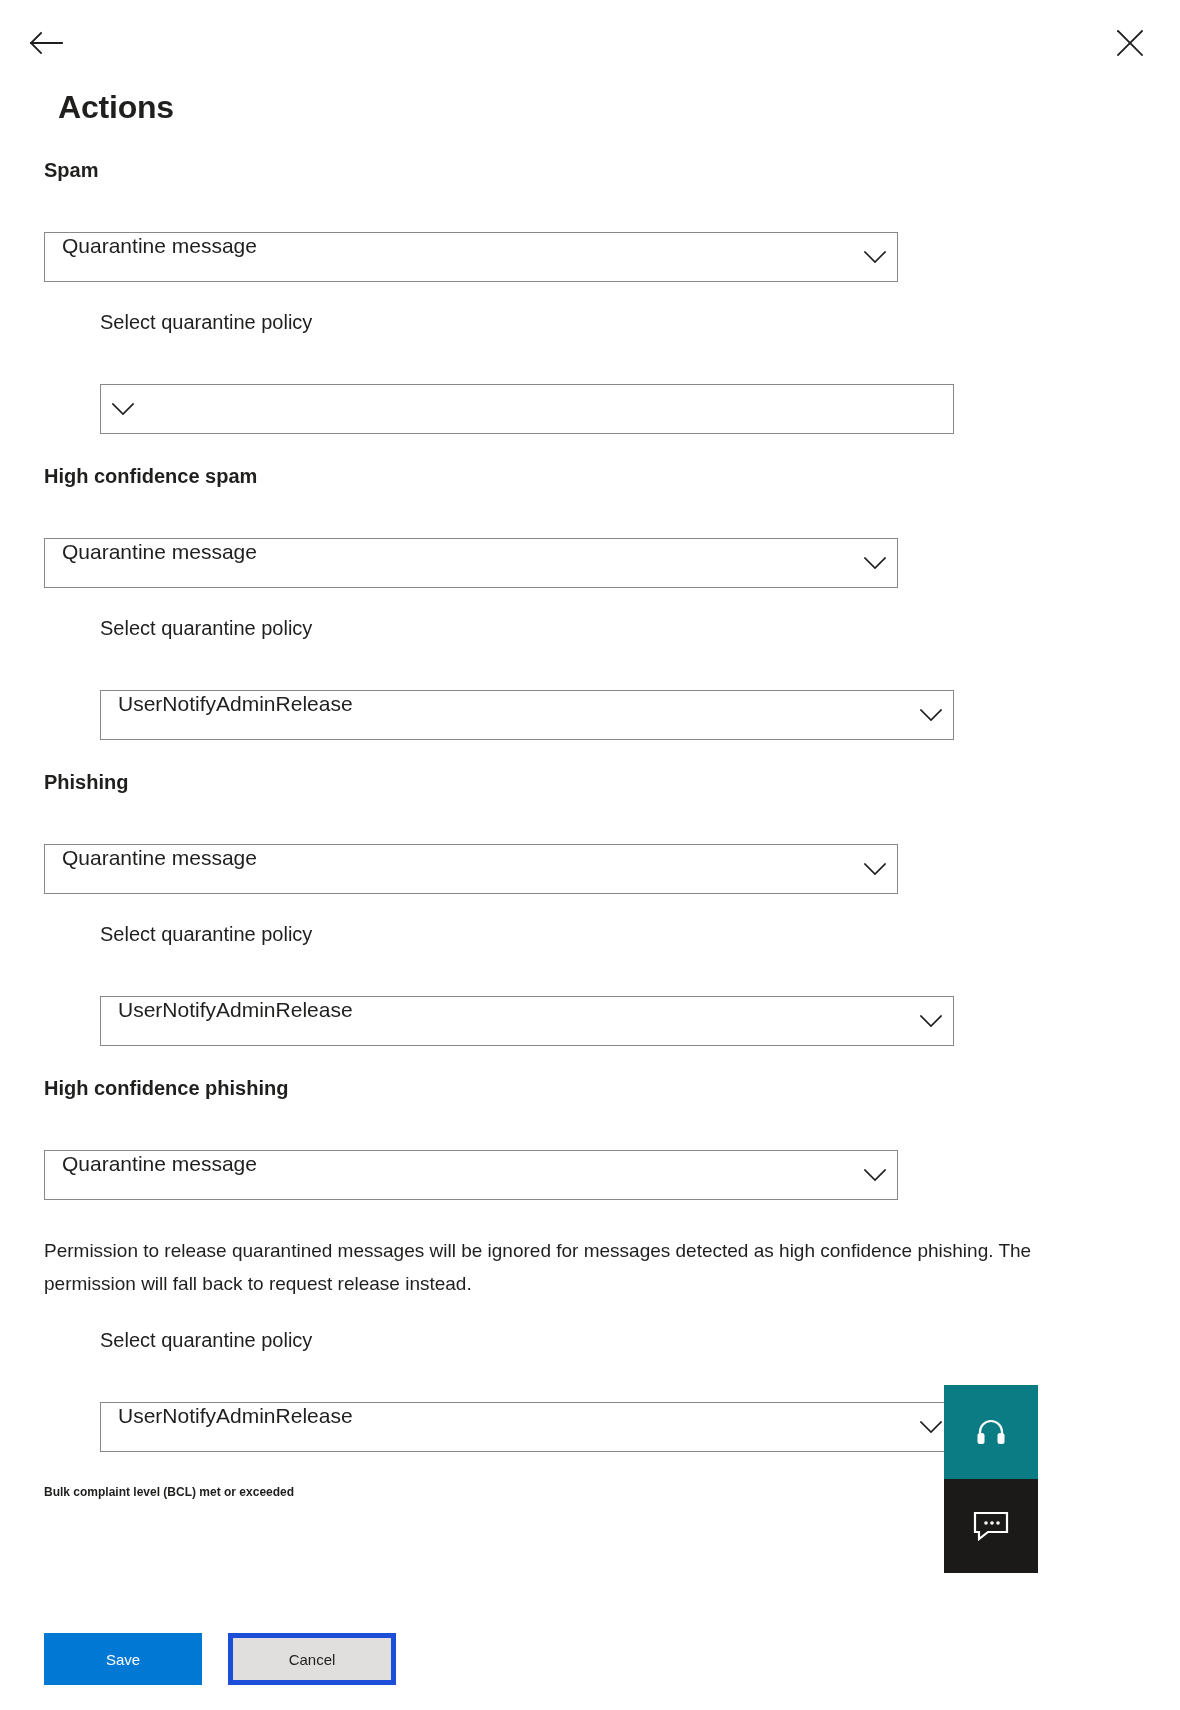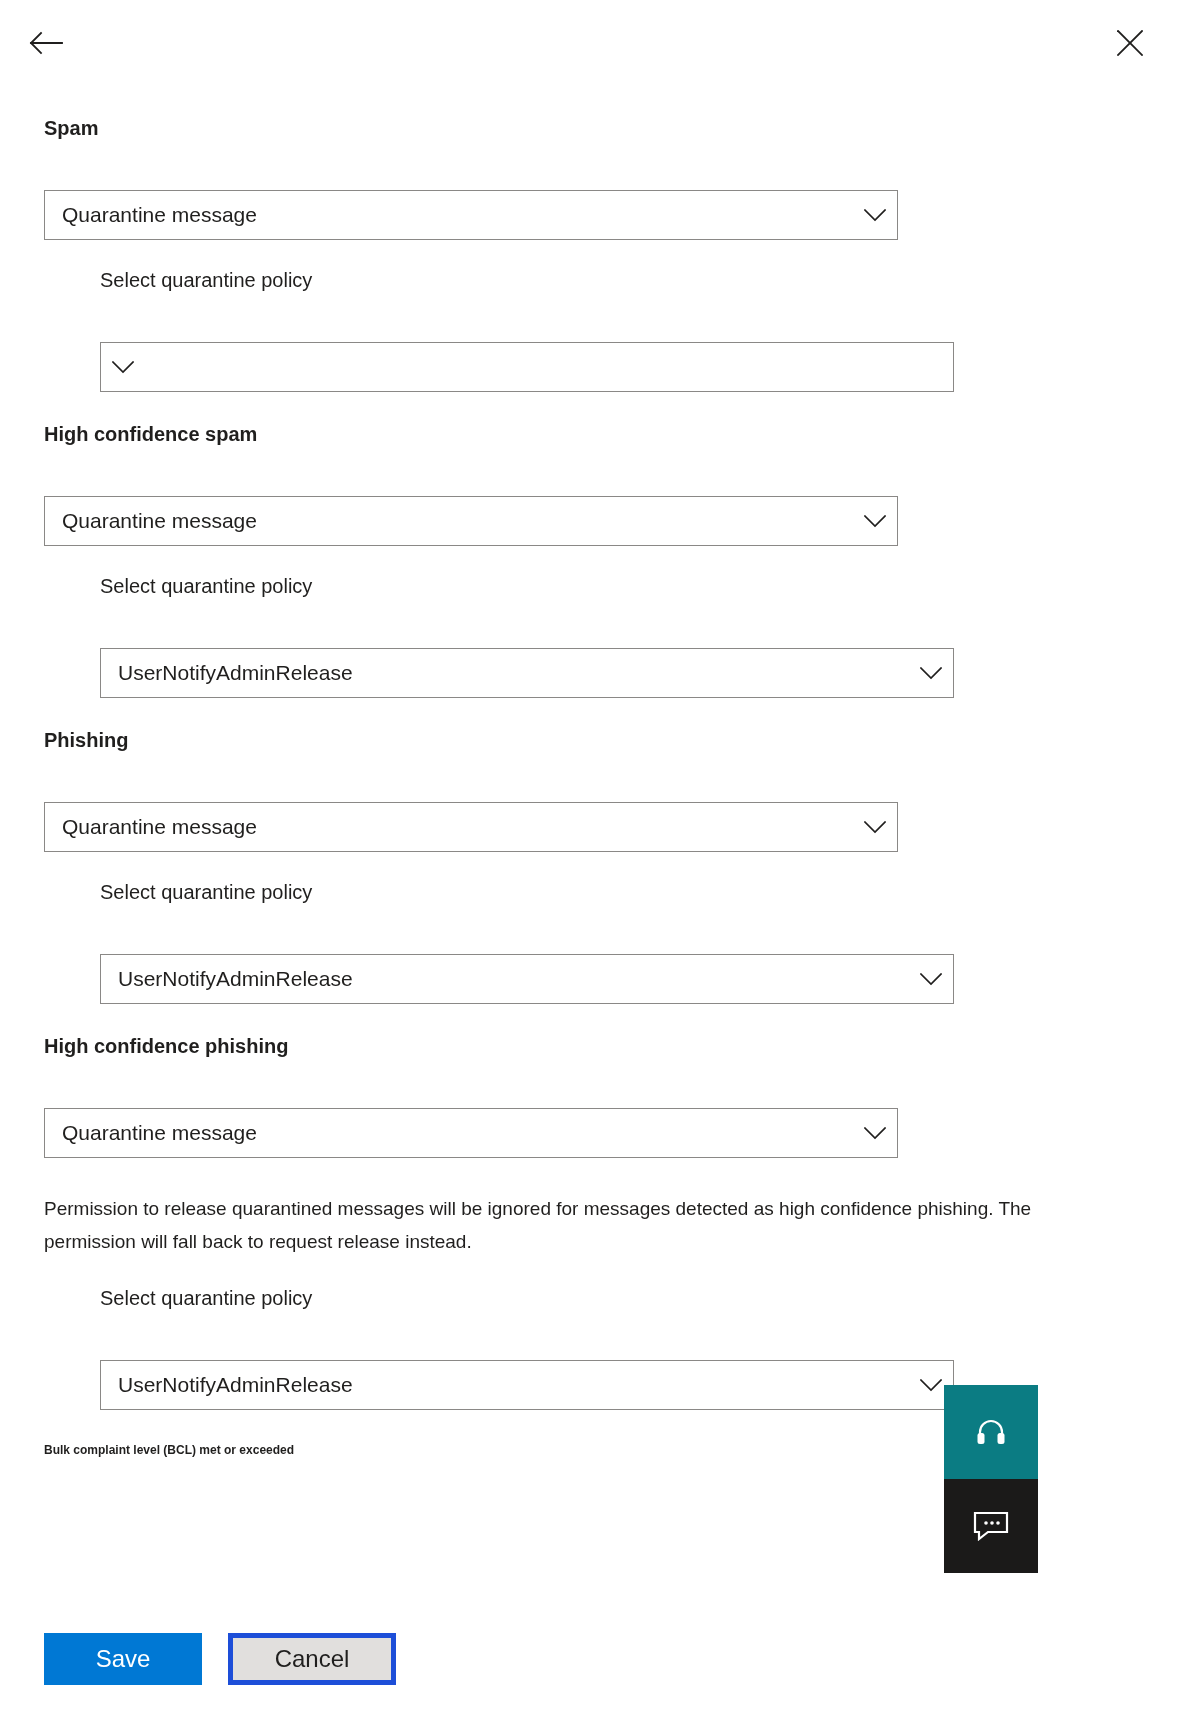--- a/index.html
+++ b/index.html
@@ -85,21 +85,20 @@
     line-height: 28px;
     margin-top: 28px;
     margin-bottom: 10px;
   }
   .dropdown {
     position: relative;
     height: 50px;
     border: 1px solid #8a8886;
     background: #ffffff;
     display: flex;
-    align-items: center;
     cursor: pointer;
     margin-top: 48px;
   }
   .dropdown .value {
     font-size: 21px;
     color: #201f1e;
     line-height: 26px;
     padding-left: 17px;
     flex: 1;
     white-space: nowrap;
@@ -152,21 +151,21 @@
     bottom: 0;
     width: 1180px;
     height: 100px;
     background: #ffffff;
     border-top: 1px solid #ffffff;
   }
   .btn {
     position: absolute;
     top: 22px;
     height: 52px;
-    font-size: 24px;
+    font-size: 15px;
     font-family: "Liberation Sans", sans-serif;
     border: 1px solid transparent;
     cursor: pointer;
   }
   .btn-save {
     left: 44px;
     width: 158px;
     background: #0078d4;
     color: #ffffff;
   }
@@ -237,20 +236,21 @@
         <svg width="26" height="26" viewBox="0 0 26 26">
           <path class="icon-stroke" d="M1 1 L25 25"></path>
           <path class="icon-stroke" d="M25 1 L1 25"></path>
         </svg>
       </span>
     </button>
   </div>
 
   <div class="content">
 
+    <h1 class="page-title">Actions</h1>
 
     <div class="field-group">
       <div class="field-label">Spam</div>
       <div class="dropdown main-dd">
         <span class="value">Quarantine message</span>
         <span class="chev">
           <svg width="22" height="13" viewBox="0 0 22 13">
               <path class="icon-stroke" d="M1 1 L11 11 L21 1"></path>
             </svg>
         </span>

